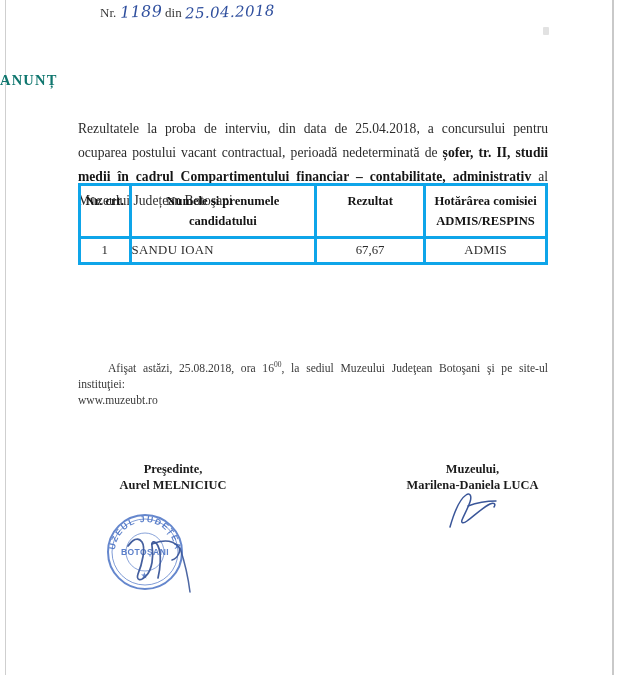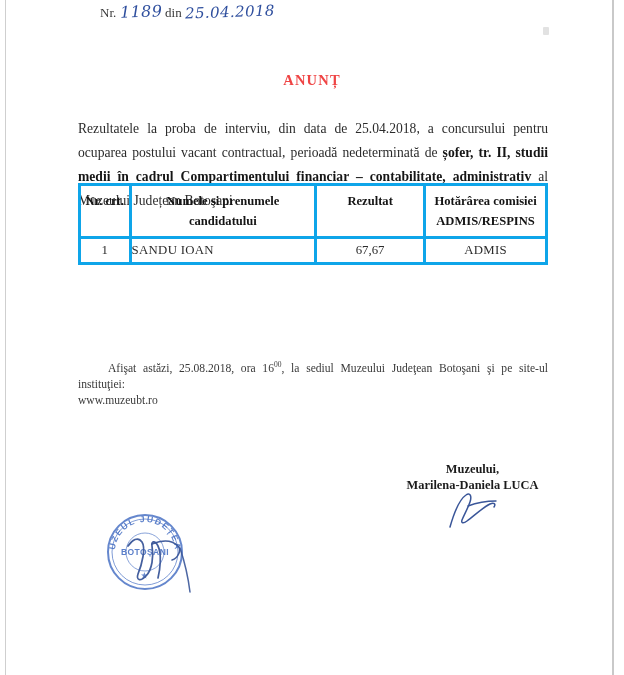--- a/index.html
+++ b/index.html
@@ -57,25 +57,25 @@
     display: inline-block;
   }
   .hand-sm { font-size: 15px; }
 
   
   .title {
     position: absolute;
     left: 0;
     top: 72px;
     width: 624px;
-    text-align: center;
+    text-align: left;
     font-weight: bold;
     font-size: 14.5px;
     letter-spacing: 1.2px;
-    color: #ef4444;
+    color: #0f766e;
   }
 
   
   .body-par {
     position: absolute;
     left: 78px;
     top: 117px;
     width: 470px;
     text-align: justify;
     font-size: 13.6px;
@@ -247,20 +247,24 @@
       </tbody>
     </table>
   </div>
 
 
   <div class="posted">
     <span>Afişat astăzi, 25.08.2018,   ora 16</span><sup>00</sup><span>, la sediul Muzeului Judeţean Botoşani şi pe site-ul instituţiei:</span>
     <span class="url">www.muzeubt.ro</span>
   </div>
 
+  <div class="sig sig-left">
+    <span class="sig-role">Preşedinte,</span>
+    <span class="sig-name">Aurel MELNICIUC</span>
+  </div>
 
   <div class="sig sig-right">
     <span class="sig-role">Muzeului,</span>
     <span class="sig-name">Marilena-Daniela LUCA</span>
   </div>
 
   <svg class="ink-sign" viewBox="0 0 90 42">
     <path d="M6 38 C10 24, 16 10, 22 6 C26 3, 28 7, 26 13 C24 19, 20 26, 18 31
              C17 34, 19 35, 23 32 C30 27, 38 19, 46 15 C50 13, 52 15, 50 18" fill="none" stroke="#3a5699" stroke-width="1.5" stroke-linecap="round"></path>
     <path d="M24 17 C32 14, 42 12, 52 12" fill="none" stroke="#3a5699" stroke-width="1.4" stroke-linecap="round"></path>

